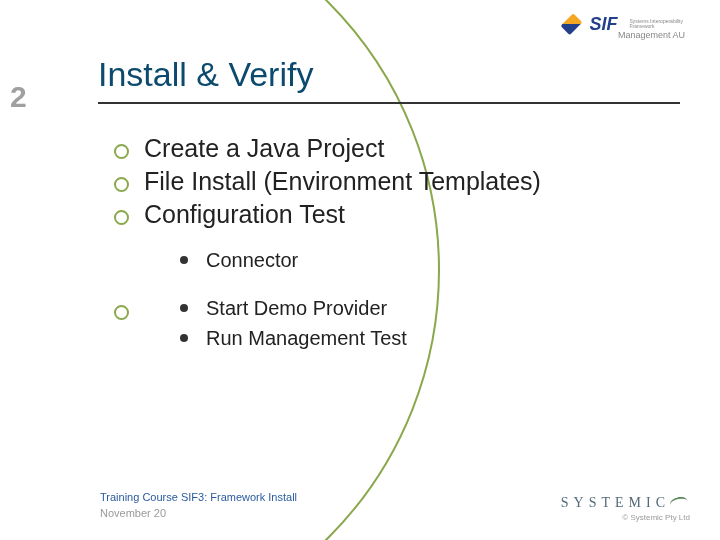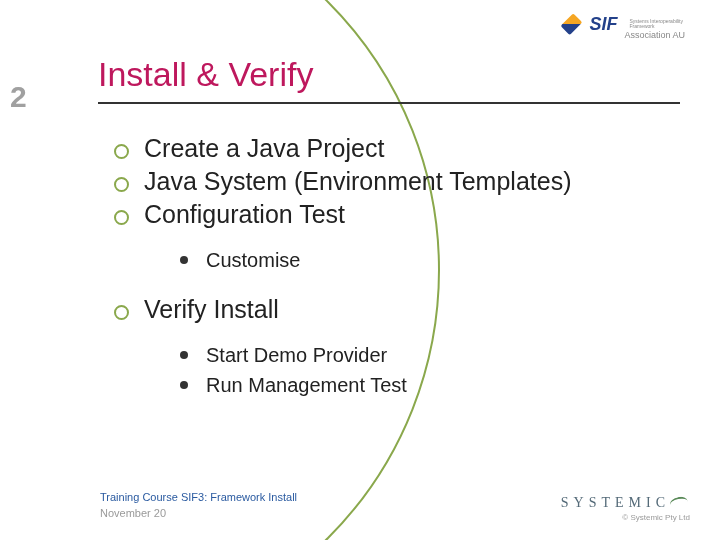--- a/index.html
+++ b/index.html
@@ -54,21 +54,21 @@
     z-index: 2;
   }
   .title-block {
     position: absolute;
     top: 55px;
     left: 98px;
     right: 40px;
   }
   .title {
     font-size: 34px;
-    color: #be185d;
+    color: #0c4a6e;
     font-family: Verdana, Arial, sans-serif;
     font-weight: normal;
     padding-bottom: 6px;
   }
   .title-rule {
     height: 0;
     border-top: 2.5px solid #333333;
     margin-top: 2px;
   }
   .arc {
@@ -192,39 +192,39 @@
 </head>
 <body>
 
 <div class="arc"></div>
 
 <div class="logo-top">
   <div class="logo-diamond"></div>
   <span class="logo-sif">SIF</span>
   <span class="logo-tag">Systems Interoperability Framework</span>
 </div>
-<div class="logo-assoc">Association AU</div>
+<div class="logo-assoc">Management AU</div>
 
 <div class="slide-number">2</div>
 
 <div class="title-block">
   <div class="title">Install &amp; Verify</div>
   <div class="title-rule"></div>
 </div>
 
 <div class="content">
   <ul class="level1">
     <li><span>Create a Java Project</span></li>
-    <li><span>Java System (Environment Templates)</span></li>
+    <li><span>File Install (Environment Templates)</span></li>
     <li><span>Configuration Test</span>
       <ul class="level2">
-        <li><span>Customise</span></li>
+        <li><span>Connector</span></li>
       </ul>
     </li>
-    <li><span>Verify Install</span>
+    <li>
       <ul class="level2">
         <li><span>Start Demo Provider</span></li>
         <li><span>Run Management Test</span></li>
       </ul>
     </li>
   </ul>
 </div>
 
 <div class="footer">
   <div class="footer-left">

